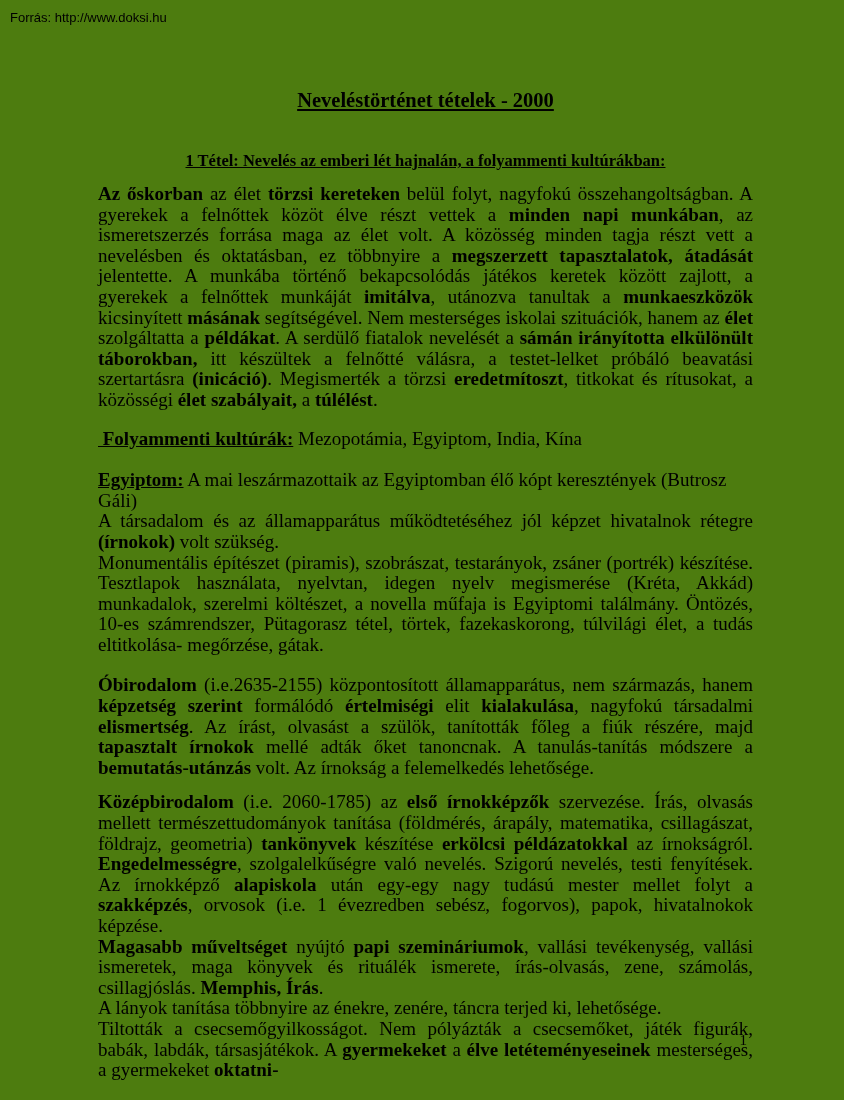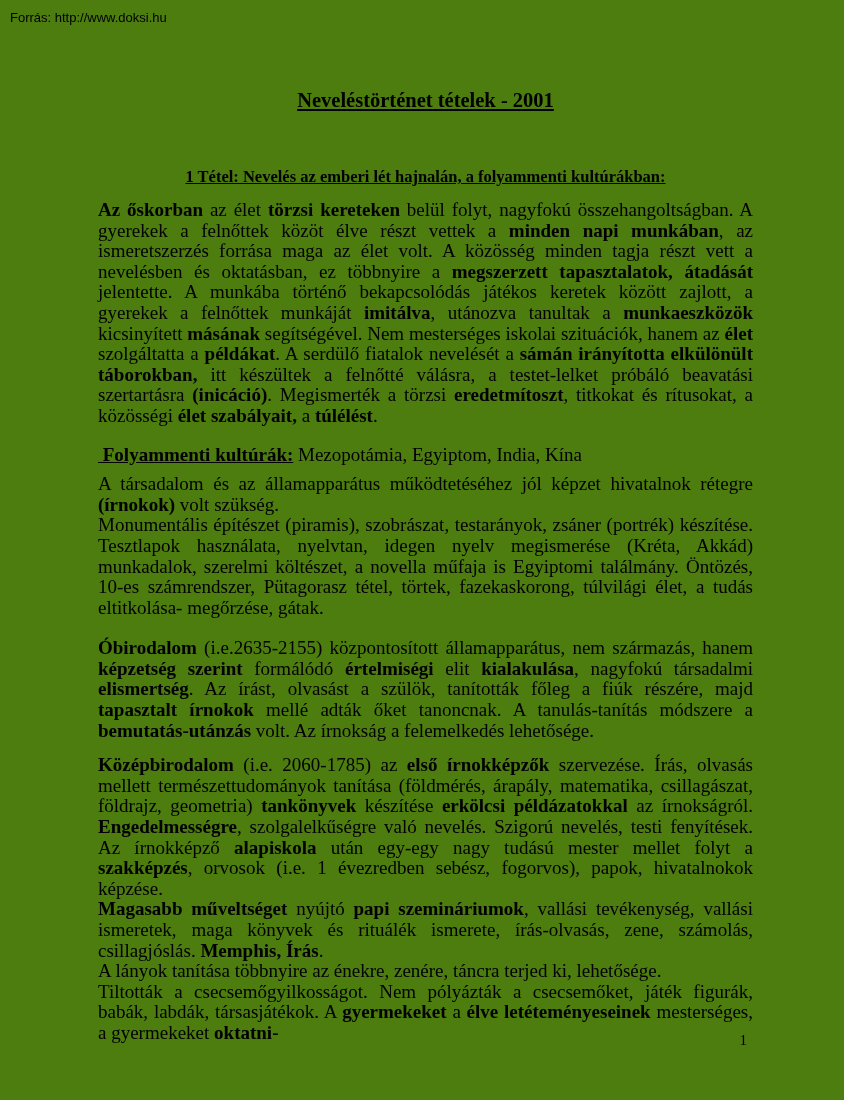--- a/index.html
+++ b/index.html
@@ -29,21 +29,21 @@
   }
   .doc-title {
     margin:88px 0 0 0;
     text-align:center;
     font-size:20.5px;
     line-height:25px;
     font-weight:700;
     text-decoration:underline;
   }
   .lesson-heading {
-    margin:53px 0 0 0;
+    margin:37px 0 0 0;
     text-align:center;
     font-size:16.5px;
     line-height:21px;
     font-weight:700;
     text-decoration:underline;
   }
   .para {
     margin:0;
     font-size:19px;
     line-height:20.6px;
@@ -59,26 +59,27 @@
     line-height:18px;
   }
 </style>
 </head>
 <body>
 
 <div class="page">
   <div class="source-line">Forrás: http://www.doksi.hu</div>
 
   <div class="content">
-    <p class="doc-title">Neveléstörténet tételek - 2001</p>
+    <p class="doc-title">Neveléstörténet tételek - 2000</p>
     <p class="lesson-heading">1 Tétel: Nevelés az emberi lét hajnalán, a folyammenti kultúrákban:</p>
 
   <p class="para justify" style="margin-top: 13px;"><span class="b">Az őskorban</span><span> az élet </span><span class="b">törzsi kereteken</span><span> belül folyt, nagyfokú összehangoltságban. A gyerekek a felnőttek közöt élve részt vettek a </span><span class="b">minden napi munkában</span><span>, az ismeretszerzés forrása maga az élet volt. A közösség minden tagja részt vett a nevelésben és oktatásban, ez többnyire a </span><span class="b">megszerzett tapasztalatok, átadását</span><span> jelentette. A munkába történő bekapcsolódás játékos keretek között zajlott, a gyerekek a felnőttek munkáját </span><span class="b">imitálva</span><span>, utánozva tanultak a </span><span class="b">munkaeszközök</span><span> kicsinyített </span><span class="b">másának</span><span> segítségével. Nem mesterséges iskolai szituációk, hanem az </span><span class="b">élet</span><span> szolgáltatta a </span><span class="b">példákat</span><span>. A serdülő fiatalok nevelését a </span><span class="b">sámán irányította elkülönült táborokban,</span><span> itt készültek a felnőtté válásra, a testet-lelket próbáló beavatási szertartásra </span><span class="b">(inicáció)</span><span>. Megismerték a törzsi </span><span class="b">eredetmítoszt</span><span>, titkokat és rítusokat, a közösségi </span><span class="b">élet szabályait,</span><span> a </span><span class="b">túlélést</span><span>.</span></p>
       <p class="para" style="margin-top: 18px;"><span class="b u">&nbsp;Folyammenti kultúrák:</span><span> Mezopotámia, Egyiptom, India, Kína</span></p>
-      <p class="para justify" style="margin-top: 9px;"><span>A társadalom és az államapparátus működtetéséhez jól képzet hivatalnok rétegre </span><span class="b">(írnokok)</span><span> volt szükség.</span></p>
+      <p class="para" style="margin-top: 21px;"><span class="b u">Egyiptom:</span><span> A mai leszármazottaik az Egyiptomban élő kópt keresztények (Butrosz Gáli)</span></p>
+      <p class="para justify" style=""><span>A társadalom és az államapparátus működtetéséhez jól képzet hivatalnok rétegre </span><span class="b">(írnokok)</span><span> volt szükség.</span></p>
       <p class="para justify" style="margin-top: 0px;"><span>Monumentális építészet (piramis), szobrászat, testarányok, zsáner (portrék) készítése. Tesztlapok használata, nyelvtan, idegen nyelv megismerése (Kréta, Akkád) munkadalok, szerelmi költészet, a novella műfaja is Egyiptomi találmány. Öntözés, 10-es számrendszer, Pütagorasz tétel, törtek, fazekaskorong, túlvilági élet, a tudás eltitkolása- megőrzése, gátak.</span></p>
       <p class="para justify" style="margin-top: 20px;"><span class="b">Óbirodalom</span><span> (i.e.2635-2155) központosított államapparátus, nem származás, hanem </span><span class="b">képzetség szerint</span><span> formálódó </span><span class="b">értelmiségi</span><span> elit </span><span class="b">kialakulása</span><span>, nagyfokú társadalmi </span><span class="b">elismertség</span><span>. Az írást, olvasást a szülök, tanították főleg a fiúk részére, majd </span><span class="b">tapasztalt írnokok</span><span> mellé adták őket tanoncnak. A tanulás-tanítás módszere a </span><span class="b">bemutatás-utánzás</span><span> volt. Az írnokság a felemelkedés lehetősége.</span></p>
       <p class="para justify" style="margin-top: 14px;"><span class="b">Középbirodalom</span><span> (i.e. 2060-1785) az </span><span class="b">első írnokképzők</span><span> szervezése. Írás, olvasás mellett természettudományok tanítása (földmérés, árapály, matematika, csillagászat, földrajz, geometria) </span><span class="b">tankönyvek</span><span> készítése </span><span class="b">erkölcsi példázatokkal</span><span> az írnokságról. </span><span class="b">Engedelmességre</span><span>, szolgalelkűségre való nevelés. Szigorú nevelés, testi fenyítések. Az írnokképző </span><span class="b">alapiskola</span><span> után egy-egy nagy tudású mester mellet folyt a </span><span class="b">szakképzés</span><span>, orvosok (i.e. 1 évezredben sebész, fogorvos), papok, hivatalnokok képzése.</span></p>
       <p class="para justify" style="margin-top: 0px;"><span class="b">Magasabb műveltséget</span><span> nyújtó </span><span class="b">papi szemináriumok</span><span>, vallási tevékenység, vallási ismeretek, maga könyvek és rituálék ismerete, írás-olvasás, zene, számolás, csillagjóslás. </span><span class="b">Memphis, Írás</span><span>.</span></p>
       <p class="para justify" style="margin-top: 0px;"><span>A lányok tanítása többnyire az énekre, zenére, táncra terjed ki, lehetősége.</span></p>
       <p class="para justify" style="margin-top: 0px;"><span>Tiltották a csecsemőgyilkosságot. Nem pólyázták a csecsemőket, játék figurák, babák, labdák, társasjátékok. A </span><span class="b">gyermekeket</span><span> a </span><span class="b">élve letéteményeseinek</span><span> mesterséges, a gyermekeket </span><span class="b">oktatni-</span></p>
     </div>
 
   <div class="page-number">1</div>
 </div>

